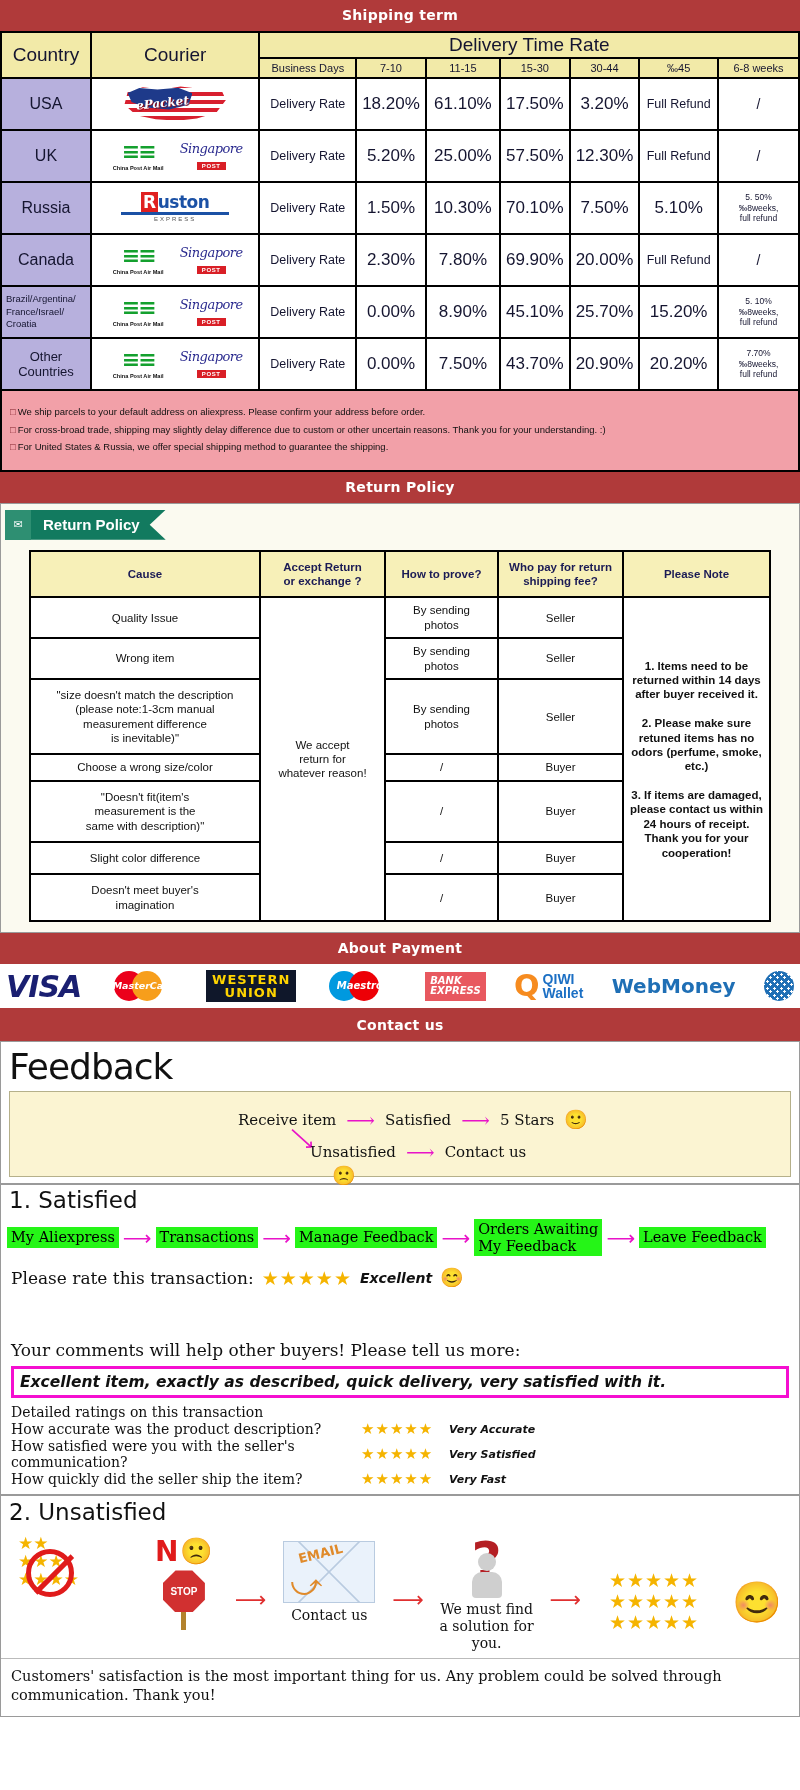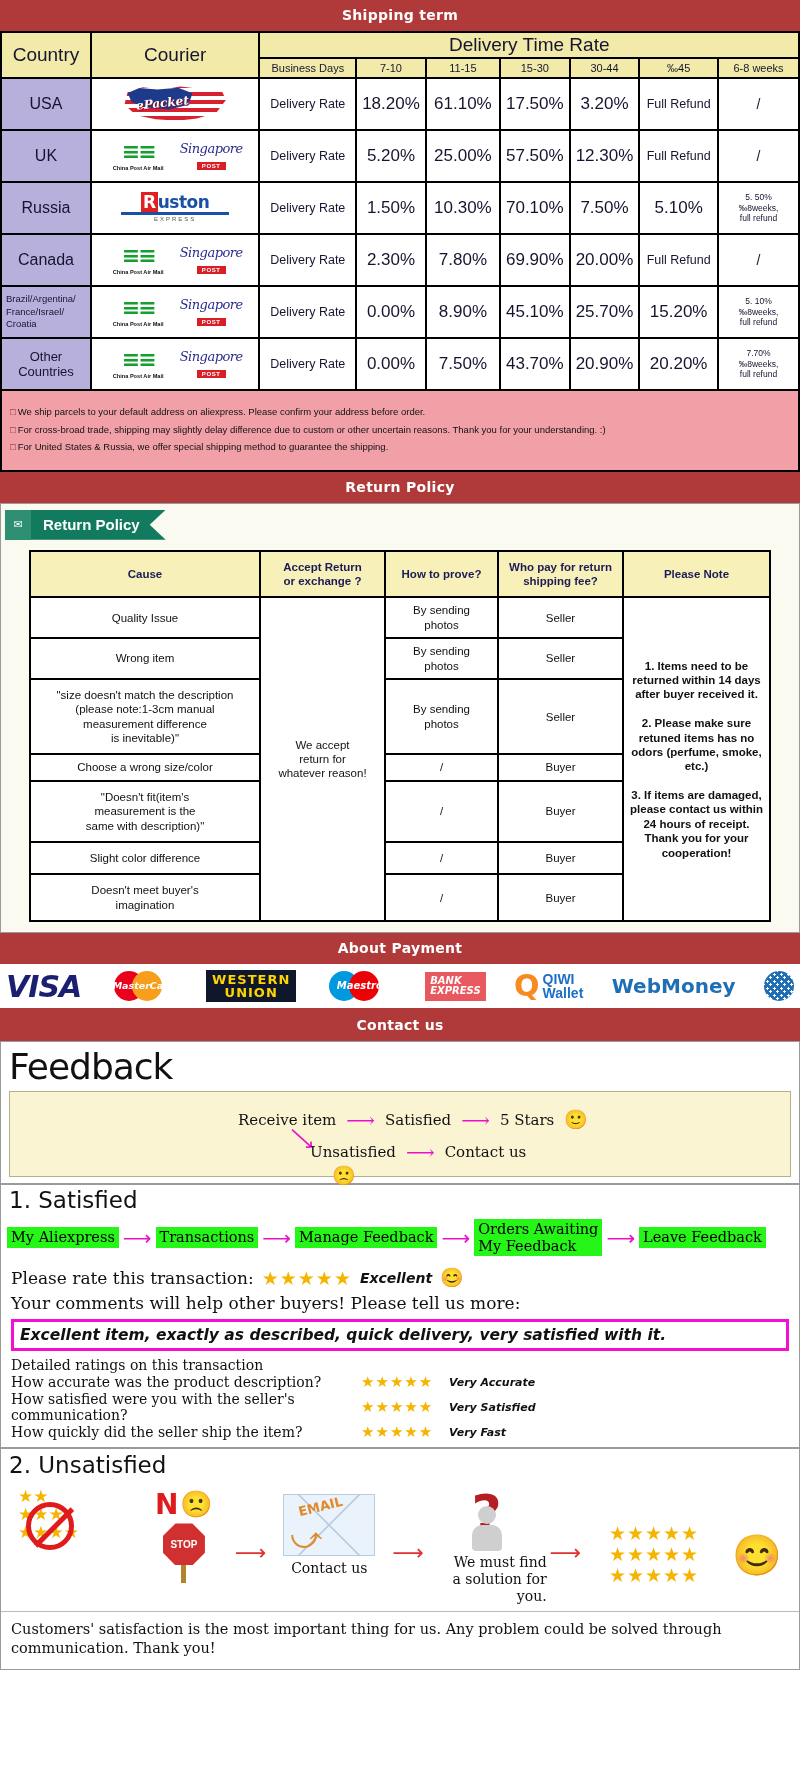--- a/index.html
+++ b/index.html
@@ -228,21 +228,21 @@
     padding: 2px 8px 4px; border-top:2px solid #9a9a9a;
   }
   .steps { display:flex; align-items:center; gap:4px; padding: 2px 6px 8px; }
   .step {
     background:#25f517; font-family:"DejaVu Serif", serif; font-size:14.5px;
     padding: 2px 4px; color:#000; line-height:1.15;
   }
   .rate-line { font-family:"DejaVu Serif", serif; font-size:17px; padding: 2px 10px; display:flex; align-items:center; gap:8px; }
   .stars-y { color:#f5b400; font-size:19px; letter-spacing:1px; }
   .excellent-b { font-family:"DejaVu Sans", sans-serif; font-weight:bold; font-style:italic; font-size:14px; }
-  .comment-line { font-family:"DejaVu Serif", serif; font-size:17px; padding: 2px 10px 4px; }
+  .comment-line { font-family:"DejaVu Serif", serif; font-size:17px; padding: 2px 10px 4px; margin-top: 47px; }
   .comment-box {
     border:3px solid #f50fd0; margin: 2px 10px 6px; padding: 4px 6px;
     font-family:"DejaVu Sans", sans-serif; font-weight:bold; font-style:italic; font-size:15.5px;
   }
   .detail-head { font-family:"DejaVu Serif", serif; font-size:14px; padding: 0 10px; }
   .detail-row {
     display:flex; align-items:center; padding: 0 10px;
     font-family:"DejaVu Serif", serif; font-size:14px;
   }
   .detail-row .q { width: 350px; }
@@ -721,21 +721,21 @@
       </div>
 
       <div class="uf-arrow">⟶</div>
 
       <div class="uf-col">
         <div class="qmark">?</div>
         <div class="person">
           <div class="head"></div>
             <div class="body"></div>
         </div>
-        <div class="uf-cap" style="white-space:pre-line;text-align:right">We must find
+        <div class="uf-cap" style="white-space:pre-line;text-align:center">We must find
 a solution for
 you.</div>
       </div>
 
       <div class="uf-arrow">⟶</div>
 
       <div class="uf-col" style="width:140px;padding-top:36px">
         <div class="goodstars">
           <div>★★★★★</div>
           <div>★★★★★</div>

